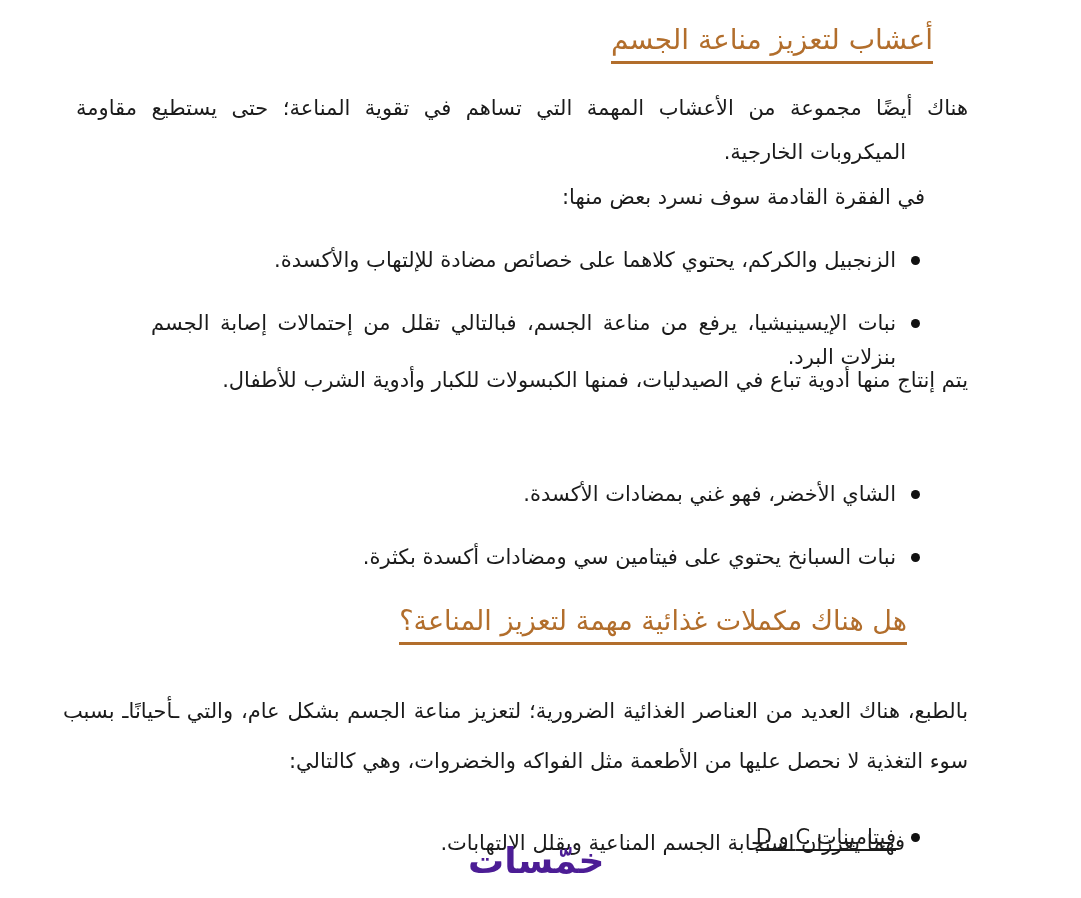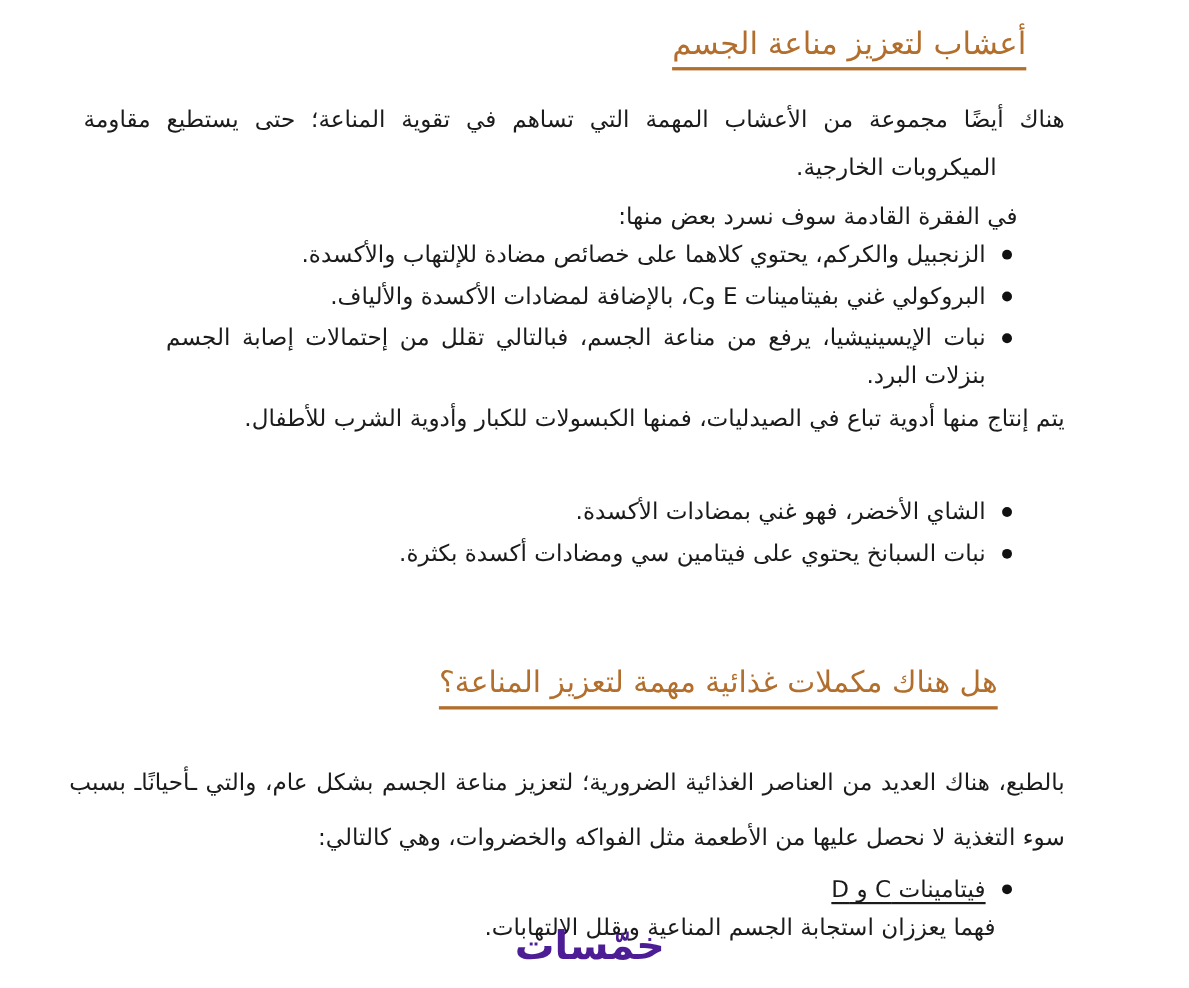--- a/index.html
+++ b/index.html
@@ -97,20 +97,21 @@
   .bulletC-pos {
     position: absolute;
     top: 791px;
     right: 161px;
   }
   .bullet-row {
     display: flex;
     column-gap: 15px;
     margin-bottom: 4px;
     align-items: flex-start;
+    margin-top: 29px;
   }
   .dot {
     flex: none;
     width: 9px;
     height: 9px;
     margin-top: 13px;
     border-radius: 50%;
     background: #111111;
   }
   .bullet-text {
@@ -146,24 +147,20 @@
 
   <p class="p2-pos">في الفقرة القادمة سوف نسرد بعض منها:</p>
 
   <div class="bullets listA-pos">
     <div class="bullet-row">
       <span class="dot"></span>
       <span class="bullet-text">الزنجبيل والكركم، يحتوي كلاهما على خصائص مضادة للإلتهاب والأكسدة.</span>
     </div>
     <div class="bullet-row">
       <span class="dot"></span>
-      <span class="bullet-text">البروكولي غني بفيتامينات E وC، بالإضافة لمضادات الأكسدة والألياف.</span>
-    </div>
-    <div class="bullet-row">
-      <span class="dot"></span>
       <span class="bullet-text">نبات الإيسينيشيا، يرفع من مناعة الجسم، فبالتالي تقلل من إحتمالات إصابة الجسم بنزلات البرد.</span>
     </div>
   </div>
 
   <p class="para p3-pos">يتم إنتاج منها أدوية تباع في الصيدليات، فمنها الكبسولات للكبار وأدوية الشرب للأطفال.</p>
 
   <div class="bullets listB-pos">
     <div class="bullet-row">
       <span class="dot"></span>
       <span class="bullet-text">الشاي الأخضر، فهو غني بمضادات الأكسدة.</span>

